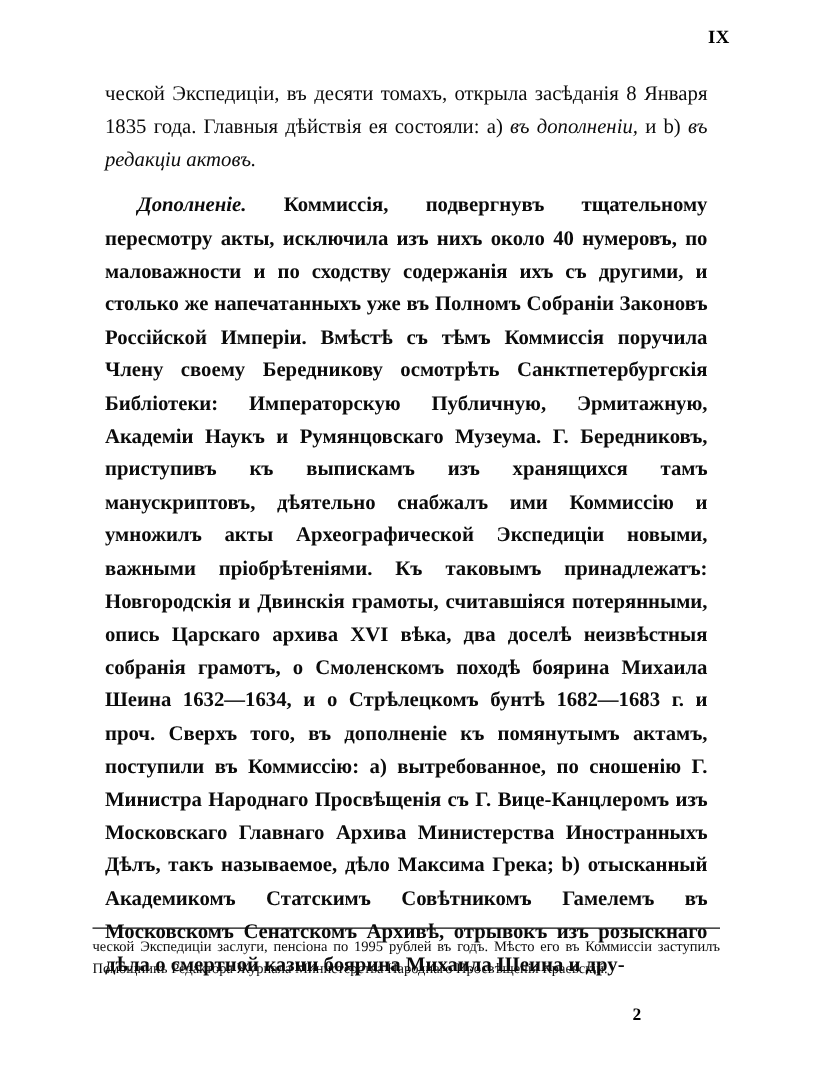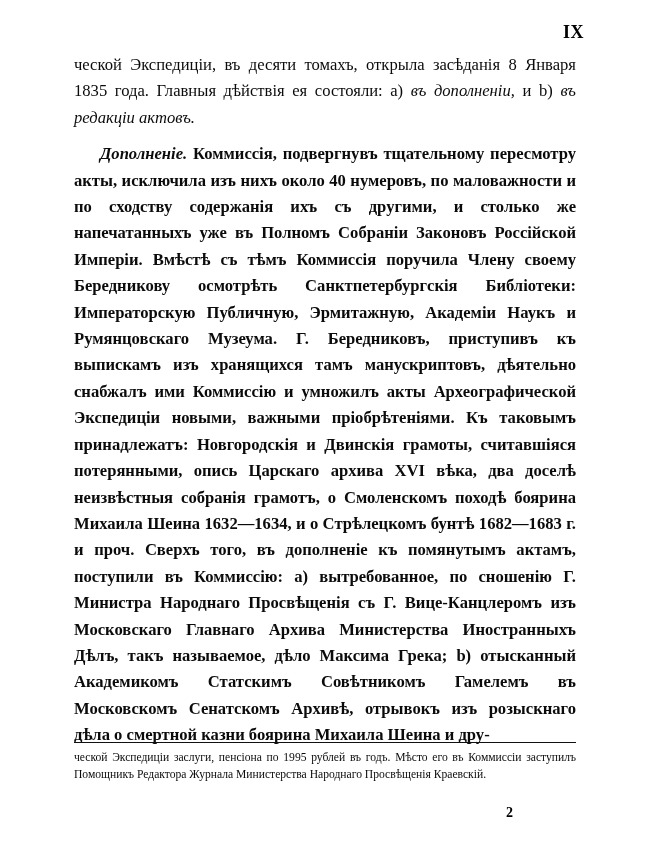--- a/index.html
+++ b/index.html
@@ -19,32 +19,32 @@
     width: 650px;
     height: 855px;
     box-sizing: border-box;
     padding: 0;
   }
   .page-number-top {
     position: absolute;
     top: 22px;
     right: 66px;
     font-family: "Liberation Serif", serif;
-    font-size: 18px;
+    font-size: 15px;
     font-weight: 700;
     letter-spacing: 0.5px;
   }
   .body-block {
     position: absolute;
     top: 52px;
     left: 74px;
     width: 502px;
   }
   p.para {
-    margin: 0;
+    margin: 10px;
     font-size: 16.6px;
     line-height: 26.4px;
     text-align: justify;
     text-justify: inter-word;
     color: #0b0b0b;
   }
   p.para + p.para {
     margin-top: 10px;
   }
   p.para.indent {

